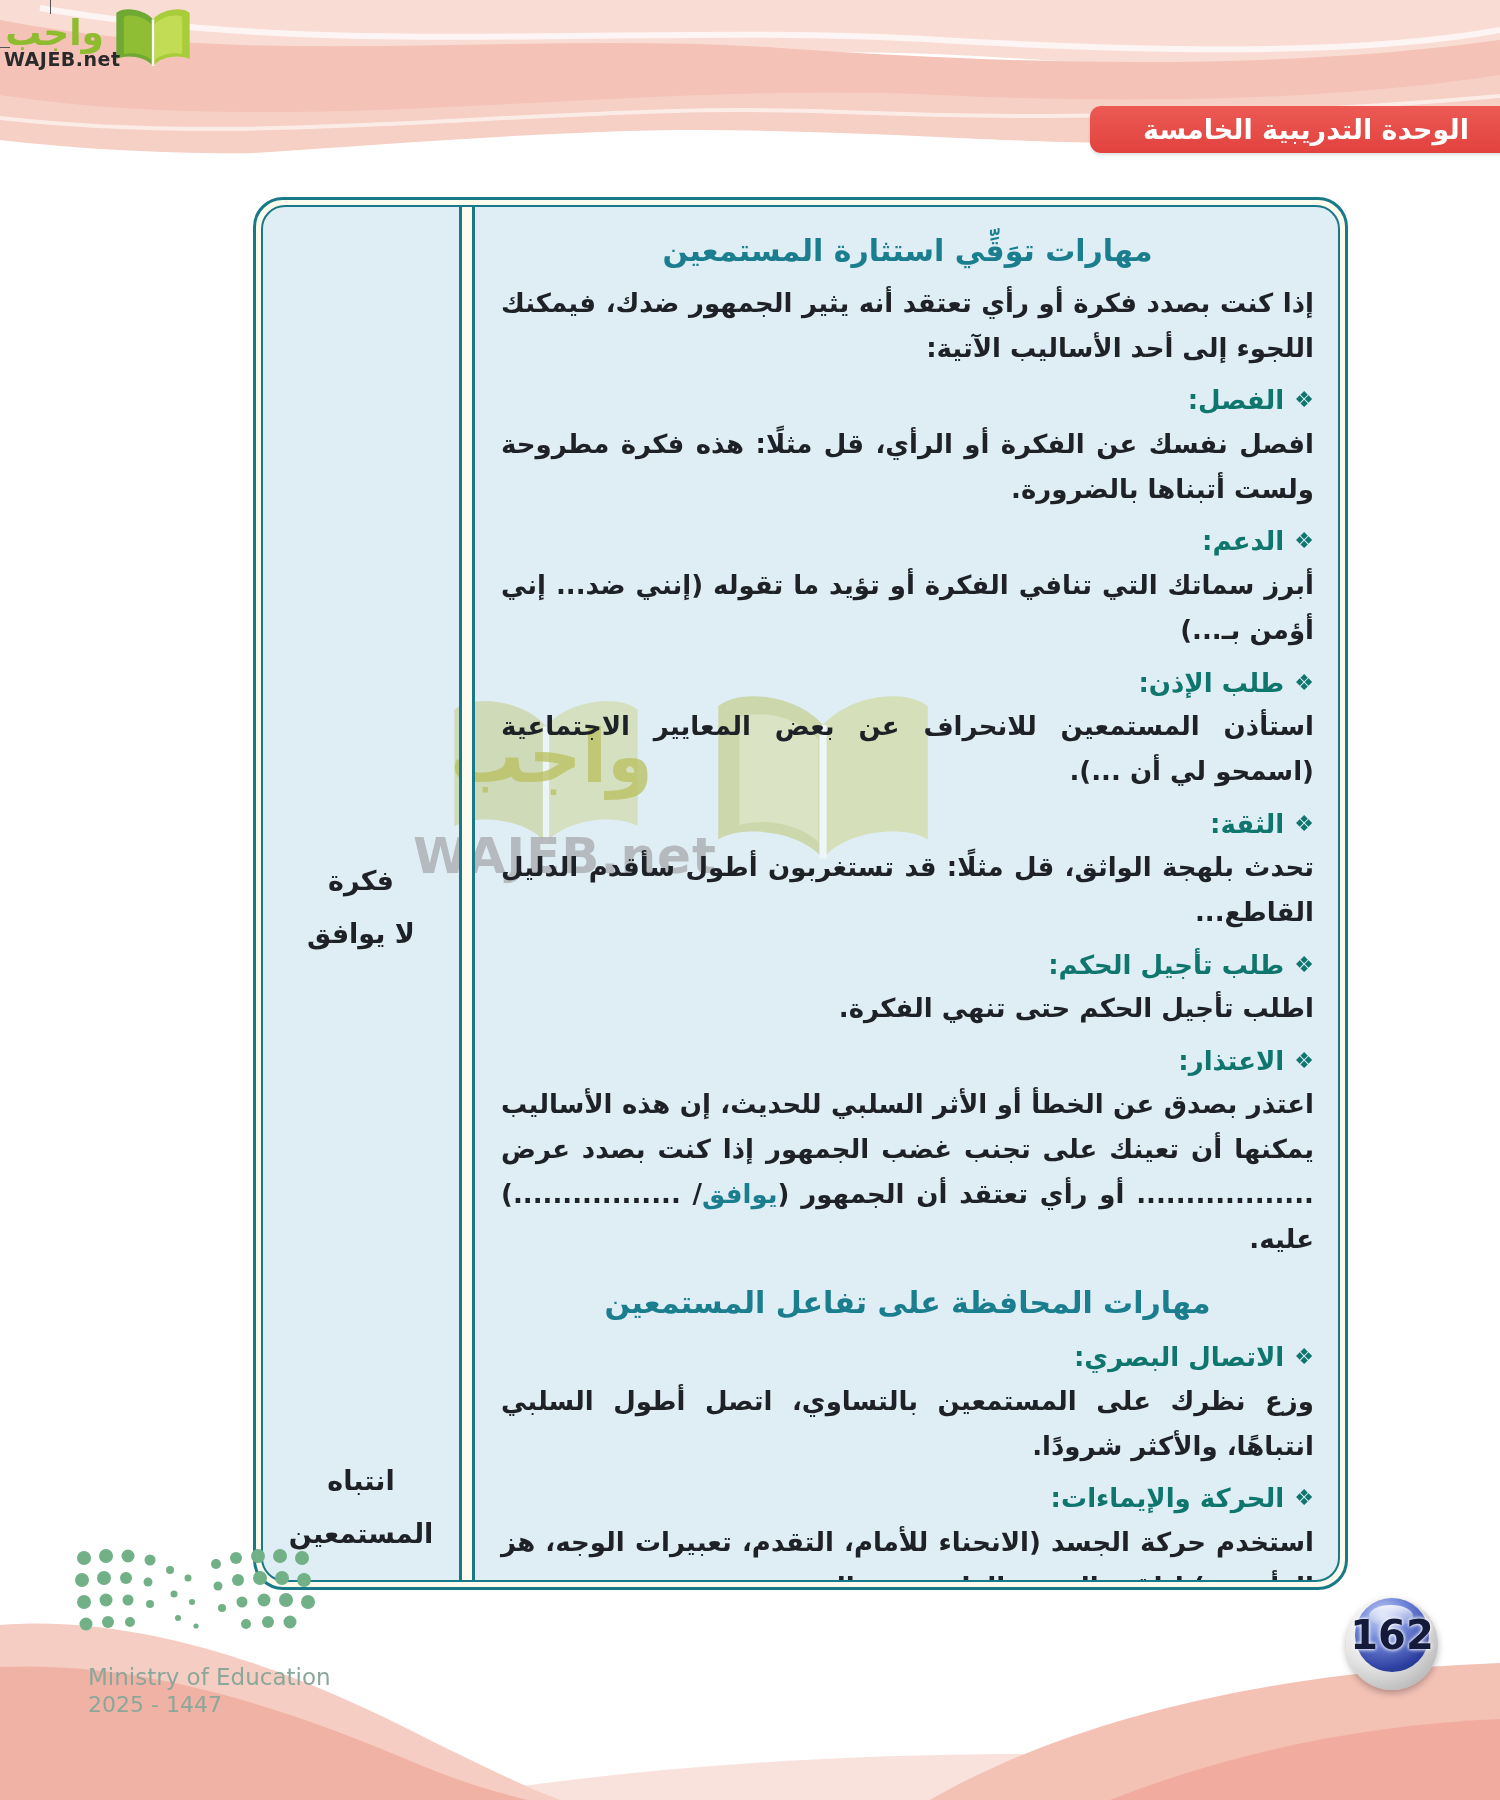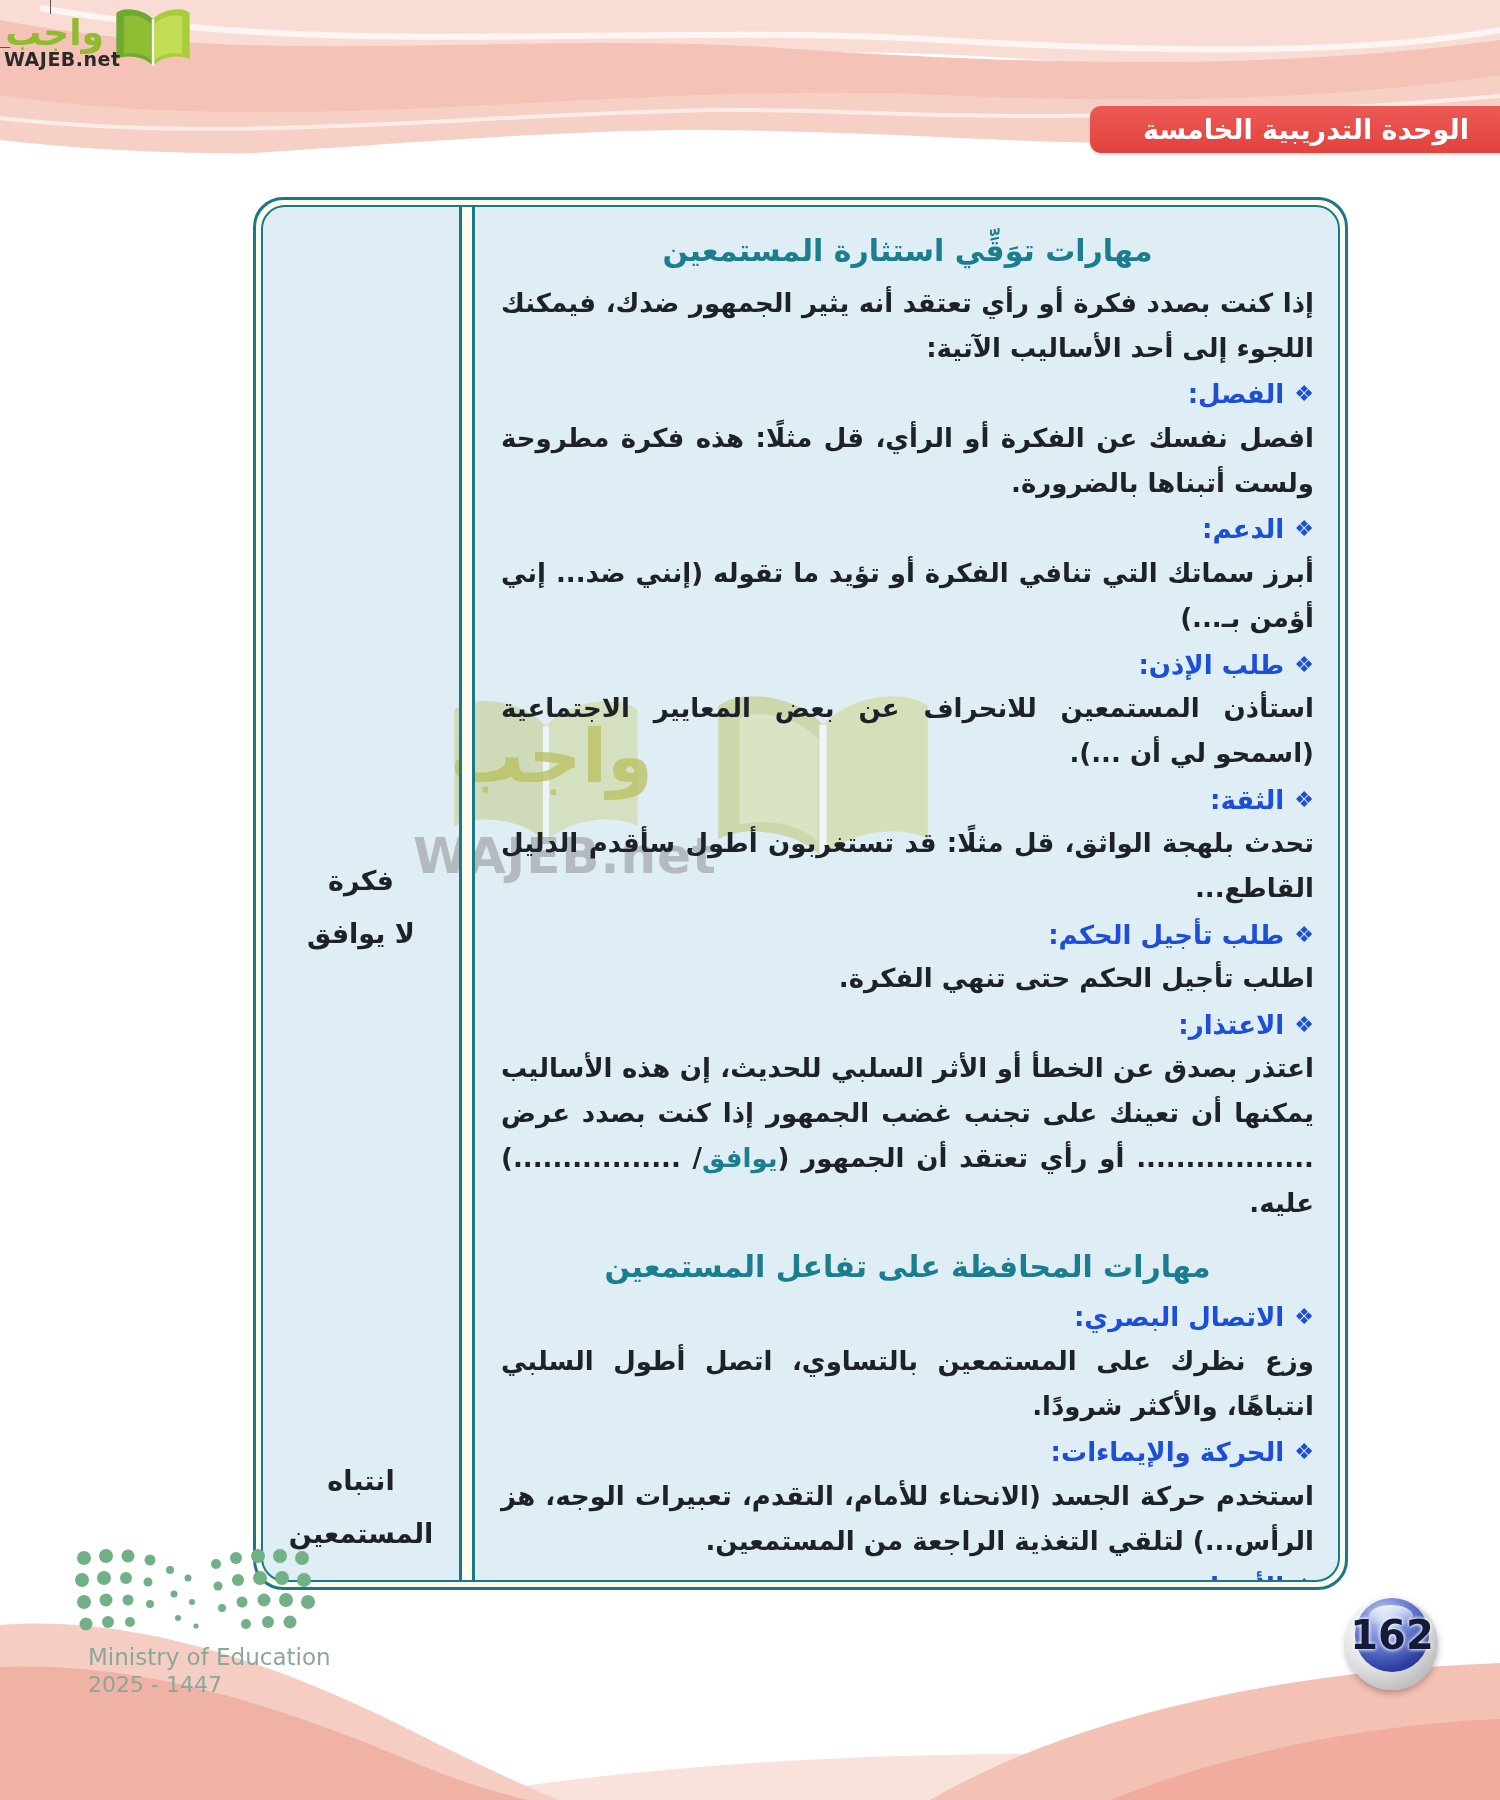--- a/index.html
+++ b/index.html
@@ -62,41 +62,41 @@
   .side-label{position:absolute;width:100%;text-align:center;
     color:#1e2226;font-size:27px;font-weight:bold;line-height:1.95;direction:rtl;}
   .side-label.l1{top:648px;}
   .side-label.l2{top:1248px;}
 
   .sec-title{
     text-align:center;color:#1a7e8e;font-size:30px;font-weight:bold;
     margin:4px 0 6px 0;line-height:1.6;
   }
   .sec-title.second{margin-top:18px;}
-  .item-head{color:#1d4ed8;margin-top:4px;line-height:1.6;text-align:right;}
+  .item-head{color:#0f766e;margin-top:10px;line-height:1.6;text-align:right;}
   .item-head .diamond{font-size:22px;margin-left:10px;position:relative;top:-2px;}
   .body-p{margin:0;line-height:1.72;}
   .answer{color:#1a7e8e;}
 
   
   .watermark{position:absolute;left:150px;top:480px;width:560px;height:240px;z-index:0;
     pointer-events:none;direction:ltr;}
   .watermark .wm-book-small{position:absolute;left:28px;top:6px;opacity:.40;}
   .watermark .wm-book-big{position:absolute;left:290px;top:0px;opacity:.48;}
   .watermark .wm-ar{position:absolute;left:40px;top:26px;width:200px;text-align:center;
     color:#b9c05e;font-size:74px;font-weight:bold;opacity:.75;direction:rtl;}
   .watermark .wm-en{position:absolute;left:0px;top:140px;width:280px;text-align:center;
     color:#9b9b9b;font-size:50px;font-weight:bold;opacity:.62;letter-spacing:1px;}
 
   
   .ministry{position:absolute;left:70px;top:1548px;width:300px;z-index:3;}
   .ministry .dots{display:block;}
   .ministry .m-ar{margin-top:14px;color:#8ba79a;font-size:38px;font-weight:bold;direction:rtl;
     text-align:left;padding-left:18px;}
-  .ministry .m-en{margin-top:4px;color:#8ba79a;font-size:23px;padding-left:18px;}
+  .ministry .m-en{margin-top:24px;color:#8ba79a;font-size:23px;padding-left:18px;}
   .ministry .m-yr{margin-top:2px;color:#8ba79a;font-size:22px;padding-left:18px;}
 
   
   .sphere{
     position:absolute;left:1346px;top:1598px;width:92px;height:92px;border-radius:50%;z-index:4;
     background:radial-gradient(circle at 35% 30%,#ffffff 0%,#e6e6e6 45%,#9f9f9f 100%);
     box-shadow:0 3px 7px rgba(0,0,0,.28);
     display:flex;justify-content:center;
   }
   .sphere-inner{

